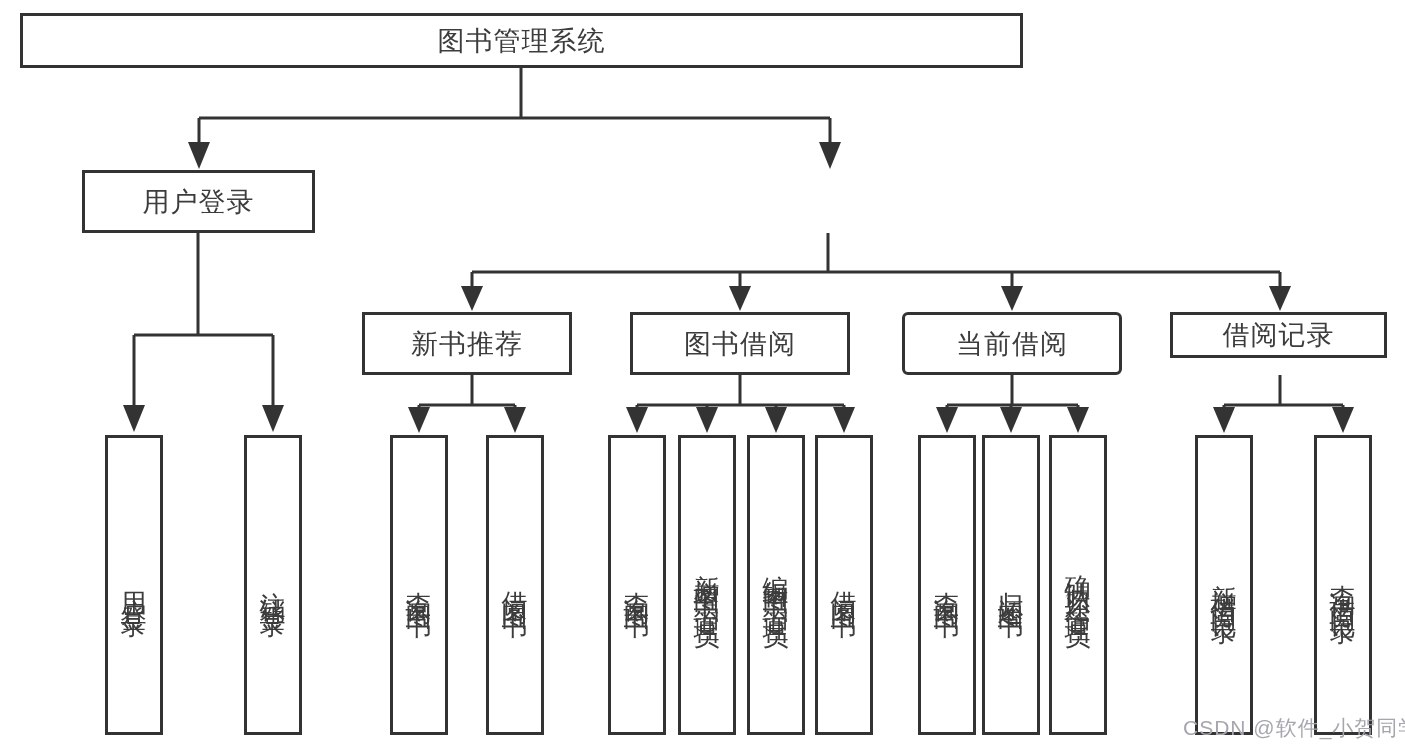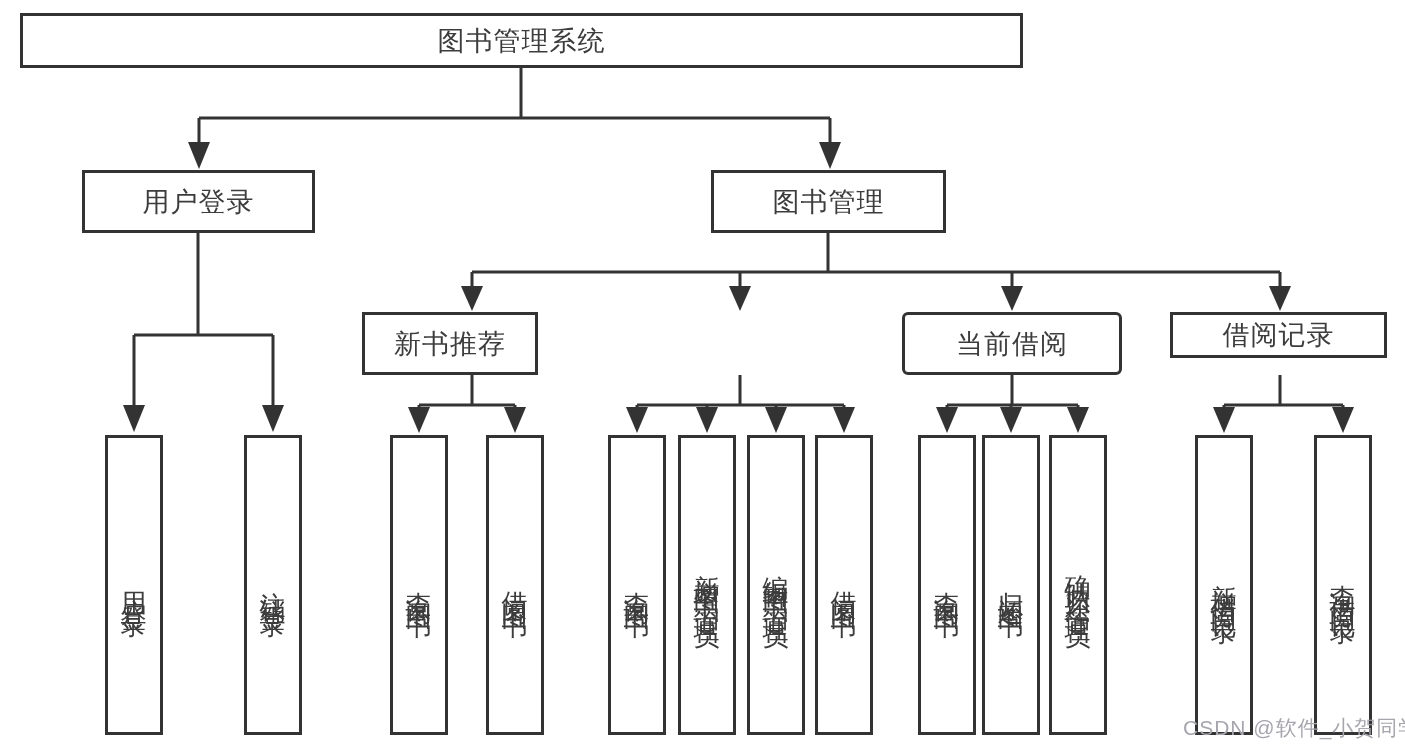--- a/index.html
+++ b/index.html
@@ -97,26 +97,26 @@
     </g>
   </svg>
 
   <div class="box hbox" style="left:20px; top:13px; width:1003px; height:55px;">
     <span>图书管理系统</span>
   </div>
 
   <div class="box hbox" style="left:82px; top:170px; width:233px; height:63px;">
     <span>用户登录</span>
   </div>
-  <div class="box hbox" style="left:711px; top:170px; width:235px; height:63px;">
-    <span>图书管理</span>
+
+  <div class="box hbox" style="left:362px; top:312px; width:210px; height:63px;">
+    <span>新书推荐</span>
   </div>
-
-  <div class="box hbox" style="left:362px; top:312px; width:176px; height:63px;">
-    <span>新书推荐</span>
+  <div class="box hbox" style="left:630px; top:312px; width:220px; height:63px;">
+    <span>图书借阅</span>
   </div>
   <div class="box hbox" style="left:902px; top:312px; width:220px; height:63px;border-radius:6px;">
     <span>当前借阅</span>
   </div>
   <div class="box hbox" style="left:1170px; top:312px; width:217px; height:46px;">
     <span>借阅记录</span>
   </div>
 
   <div class="box vbox" style="left:105px;">
     <span class="vtext">用户登录</span>

